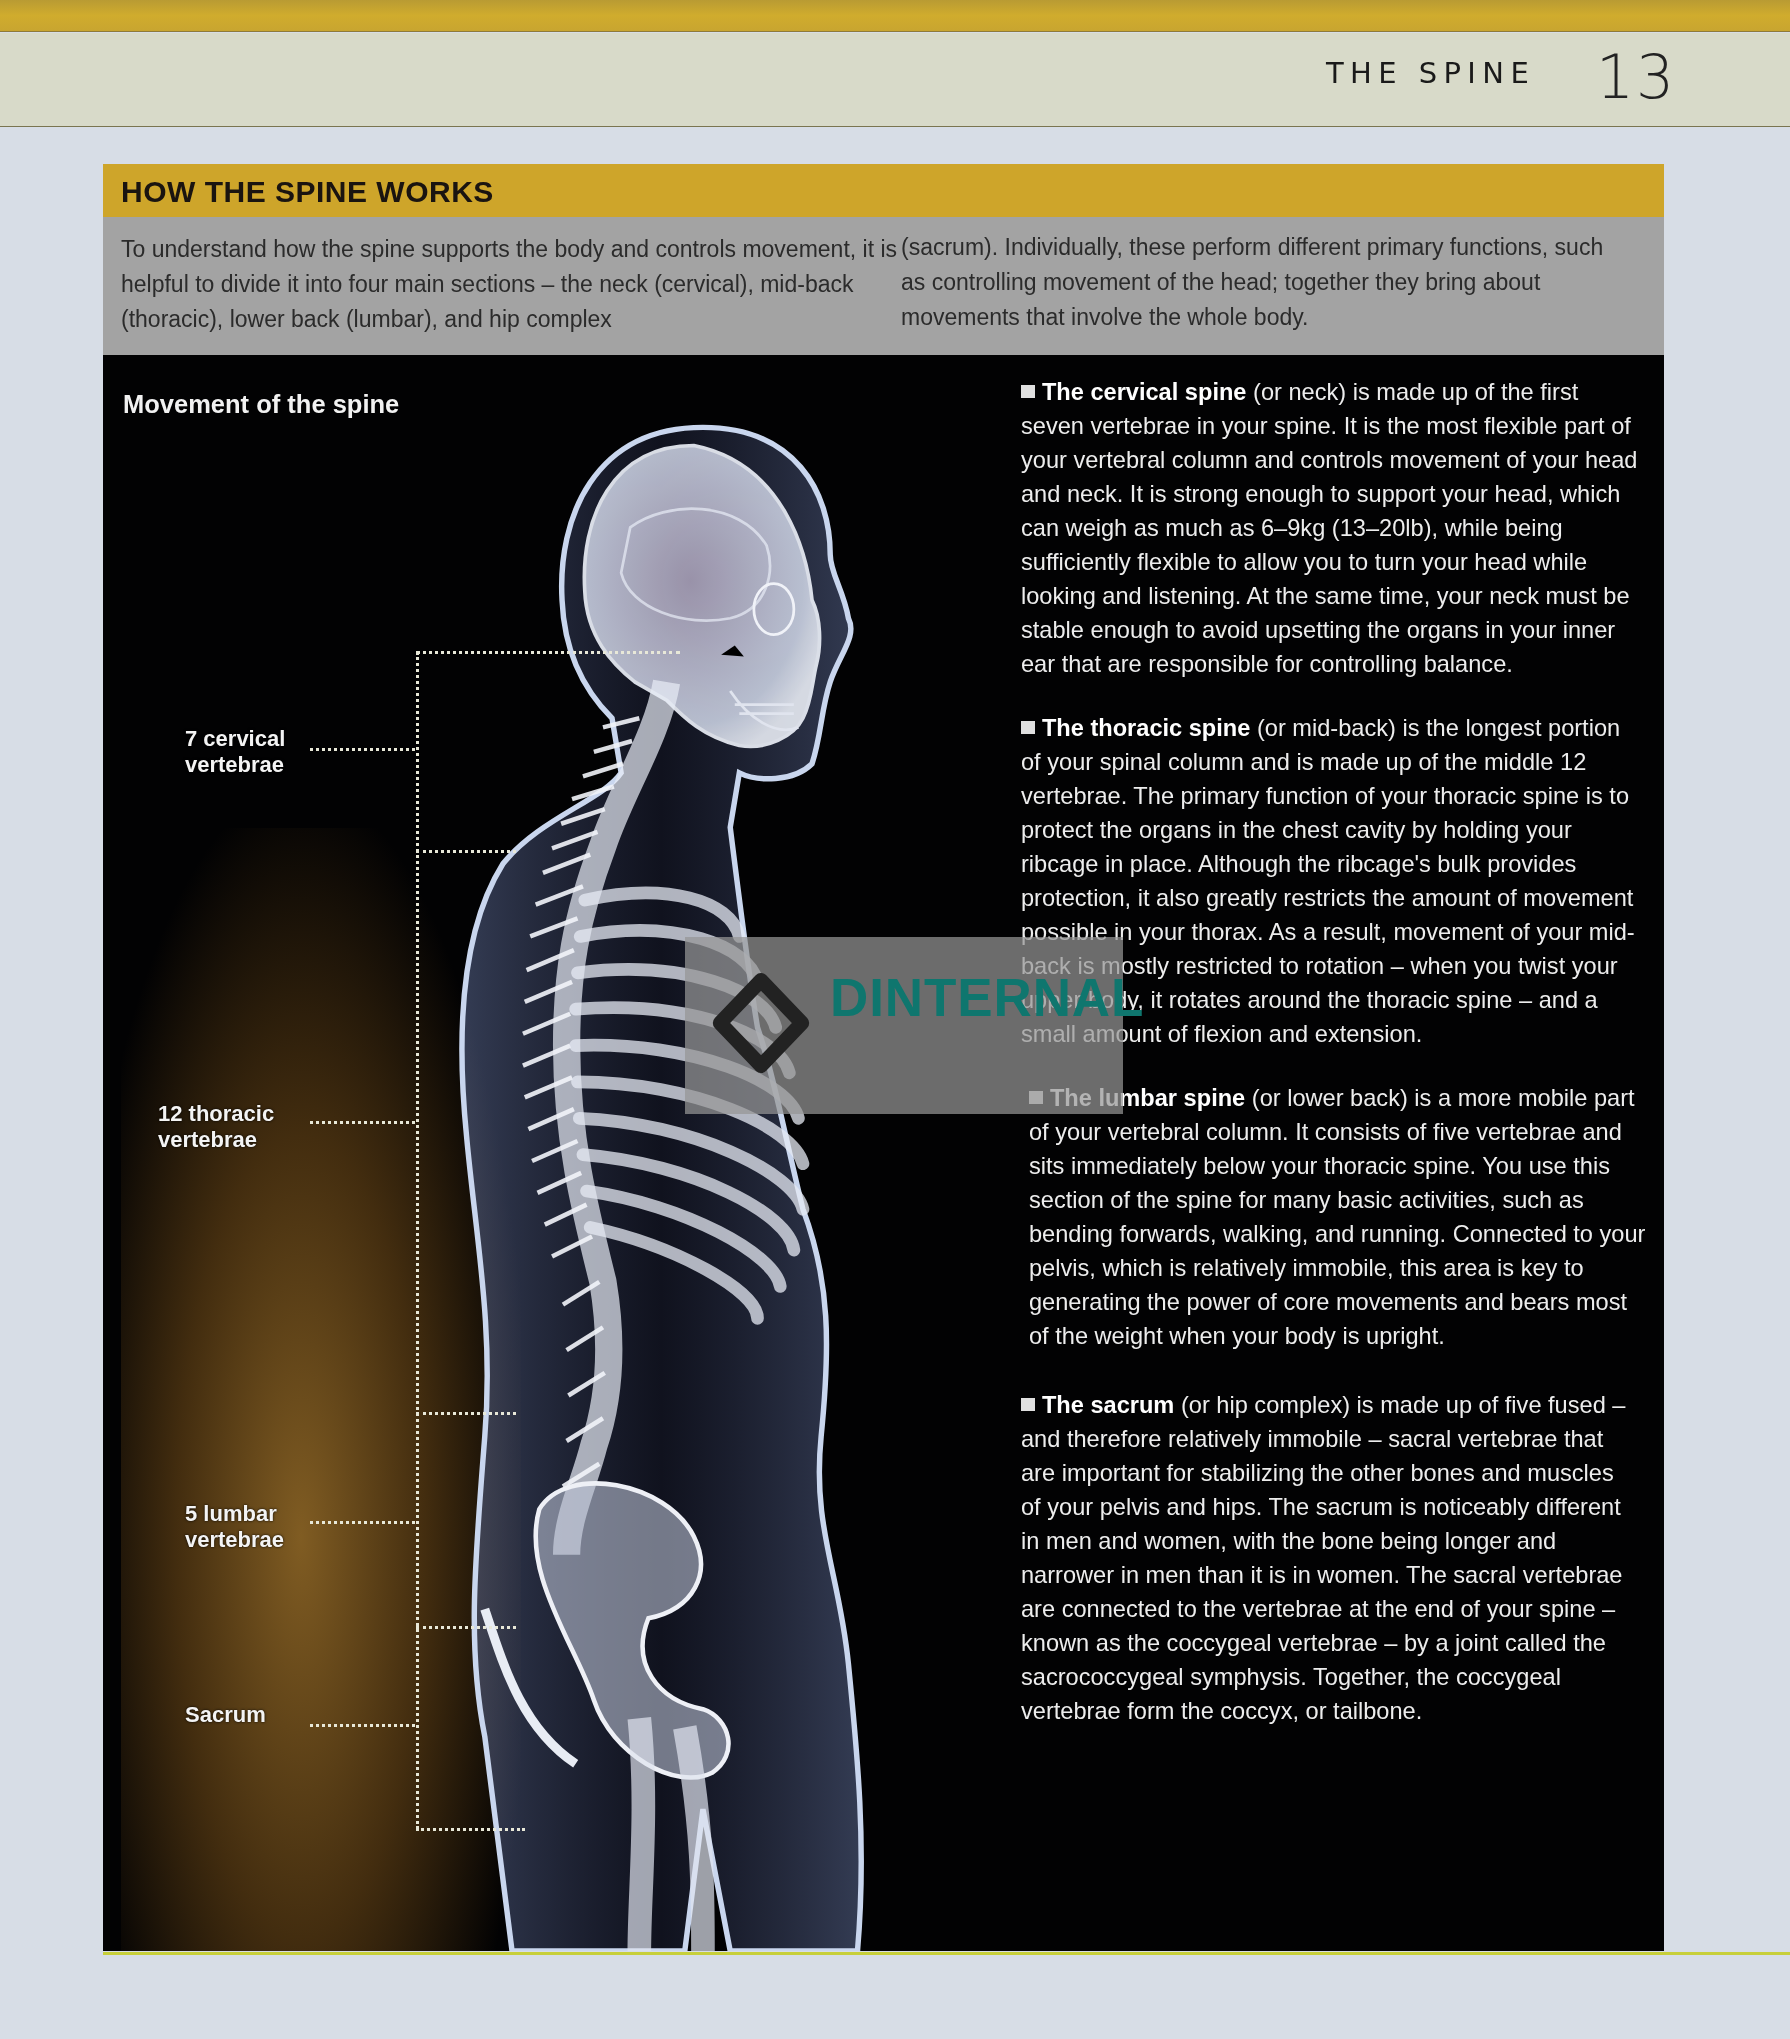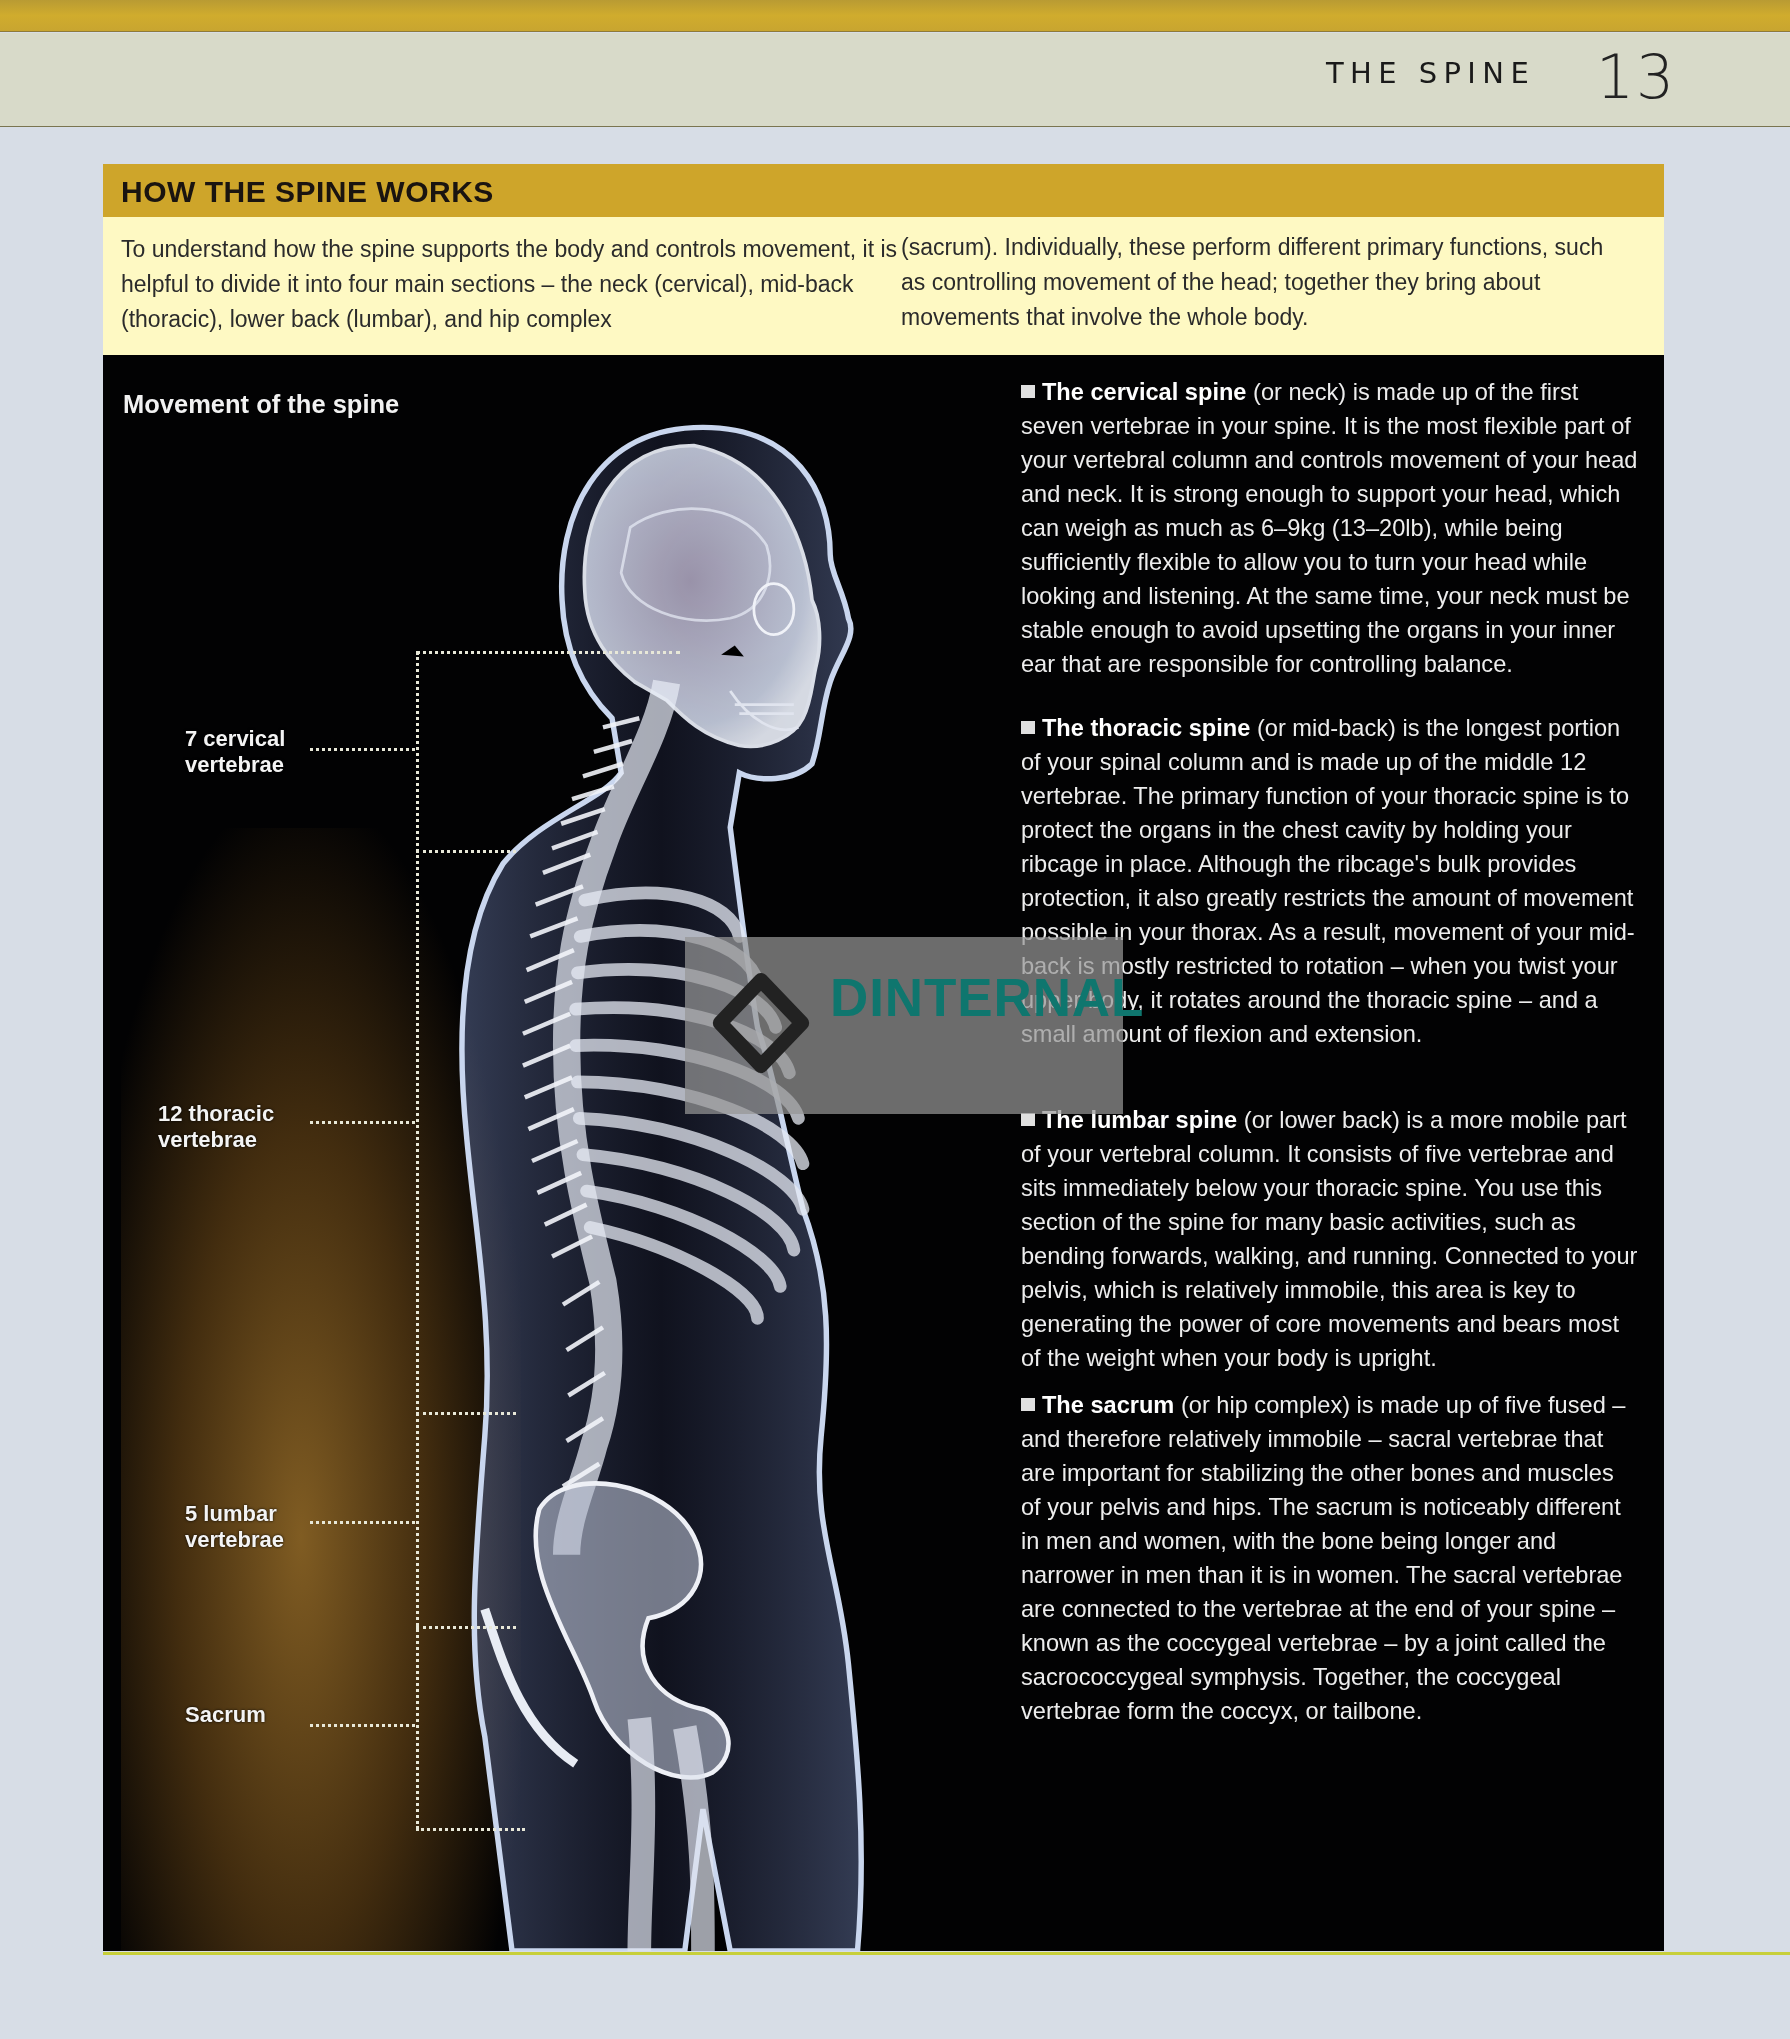--- a/index.html
+++ b/index.html
@@ -17,21 +17,21 @@
     letter-spacing: 6.4px; color: #1a1a1a; font-family: "DejaVu Sans", sans-serif; }
   .page-number { position: absolute; top: 42px; left: 1596px; font-size: 60px; font-weight: 200;
     color: #222; font-family: "DejaVu Sans", sans-serif; letter-spacing: 1.8px; }
   .panel { position: absolute; left: 103px; top: 164px; width: 1704px; height: 1791px;
     border-right: 2.7px solid #d8e636; border-bottom: 3.6px solid #c7cf3a; box-sizing: border-box; text-decoration: underline; }
   .panel-title-bar { position: absolute; left: 0; top: 0; width: 1561px; height: 53px;
     background: #cea52a; }
   .panel-title { position: absolute; left: 18px; top: 11px; font-size: 30px; font-weight: bold;
     color: #1a1410; letter-spacing: 0.5px; }
   .intro { position: absolute; left: 0; top: 53px; width: 1561px; height: 138px;
-    background: #fef9c3; }
+    background: #a3a3a3; }
   .intro-col { position: absolute; top: 14.5px; font-size: 23px; line-height: 35px; color: #2b2b2b;
     font-family: "Liberation Sans Narrow", "Liberation Sans", sans-serif; }
   .intro-col.c1 { left: 18px; width: 782px; }
   .intro-col.c2 { left: 798px; width: 727px; top: 12.7px; }
   .art { position: absolute; left: 0; top: 191px; width: 1561px; height: 1596px;
     background: #020203; overflow: hidden; }
   .glow { position: absolute; left: 18px; top: 473px; width: 400px; height: 1182px;
     background: radial-gradient(ellipse at 45% 60%, rgba(150,108,40,0.85) 0%, rgba(120,80,25,0.55) 40%, rgba(0,0,0,0) 75%); }
   .side-heading { position: absolute; left: 20px; top: 35px; font-size: 25.5px; font-weight: bold; color: #f2f2f2; }
   .side-body { position: absolute; left: 20px; top: 71px; width: 400px; font-size: 24.5px;
@@ -174,21 +174,21 @@
       <div>Sacrum</div>
     </div>
     <div class="dots-h" style="left:207px; top:1369px; width:105px;"></div>
 
     <div class="body-text" style="top:20px;">
       <span class="bullet"></span><b>The cervical spine</b><span> (or neck) is made up of the first seven vertebrae in your spine. It is the most flexible part of your vertebral column and controls movement of your head and neck. It is strong enough to support your head, which can weigh as much as 6–9kg (13–20lb), while being sufficiently flexible to allow you to turn your head while looking and listening. At the same time, your neck must be stable enough to avoid upsetting the organs in your inner ear that are responsible for controlling balance.</span>
     </div>
     <div class="body-text" style="top:356px;">
       <span class="bullet"></span><b>The thoracic spine</b><span> (or mid-back) is the longest portion of your spinal column and is made up of the middle 12 vertebrae. The primary function of your thoracic spine is to protect the organs in the chest cavity by holding your ribcage in place. Although the ribcage's bulk provides protection, it also greatly restricts the amount of movement possible in your thorax. As a result, movement of your mid-back is mostly restricted to rotation – when you twist your upper body, it rotates around the thoracic spine – and a small amount of flexion and extension.</span>
     </div>
-    <div class="body-text" style="top:748px;">
+    <div class="body-text" style="top:726px;margin-left:8px;">
       <span class="bullet"></span><b>The lumbar spine</b><span> (or lower back) is a more mobile part of your vertebral column. It consists of five vertebrae and sits immediately below your thoracic spine. You use this section of the spine for many basic activities, such as bending forwards, walking, and running. Connected to your pelvis, which is relatively immobile, this area is key to generating the power of core movements and bears most of the weight when your body is upright.</span>
     </div>
     <div class="body-text" style="top:1033px;">
       <span class="bullet"></span><b>The sacrum</b><span> (or hip complex) is made up of five fused – and therefore relatively immobile – sacral vertebrae that are important for stabilizing the other bones and muscles of your pelvis and hips. The sacrum is noticeably different in men and women, with the bone being longer and narrower in men than it is in women. The sacral vertebrae are connected to the vertebrae at the end of your spine – known as the coccygeal vertebrae – by a joint called the sacrococcygeal symphysis. Together, the coccygeal vertebrae form the coccyx, or tailbone.</span>
     </div>
   </div>
 </div>
 
 <div class="watermark">
   <svg class="wm-logo" viewBox="0 0 110 110">

